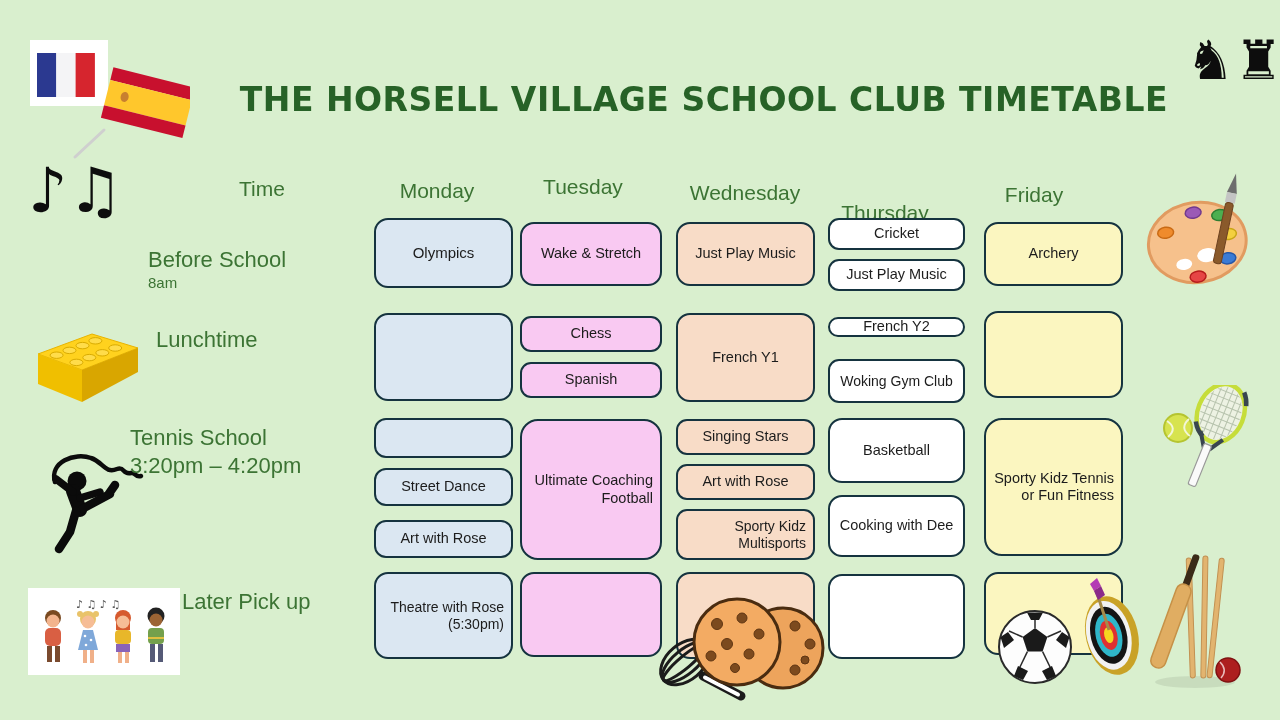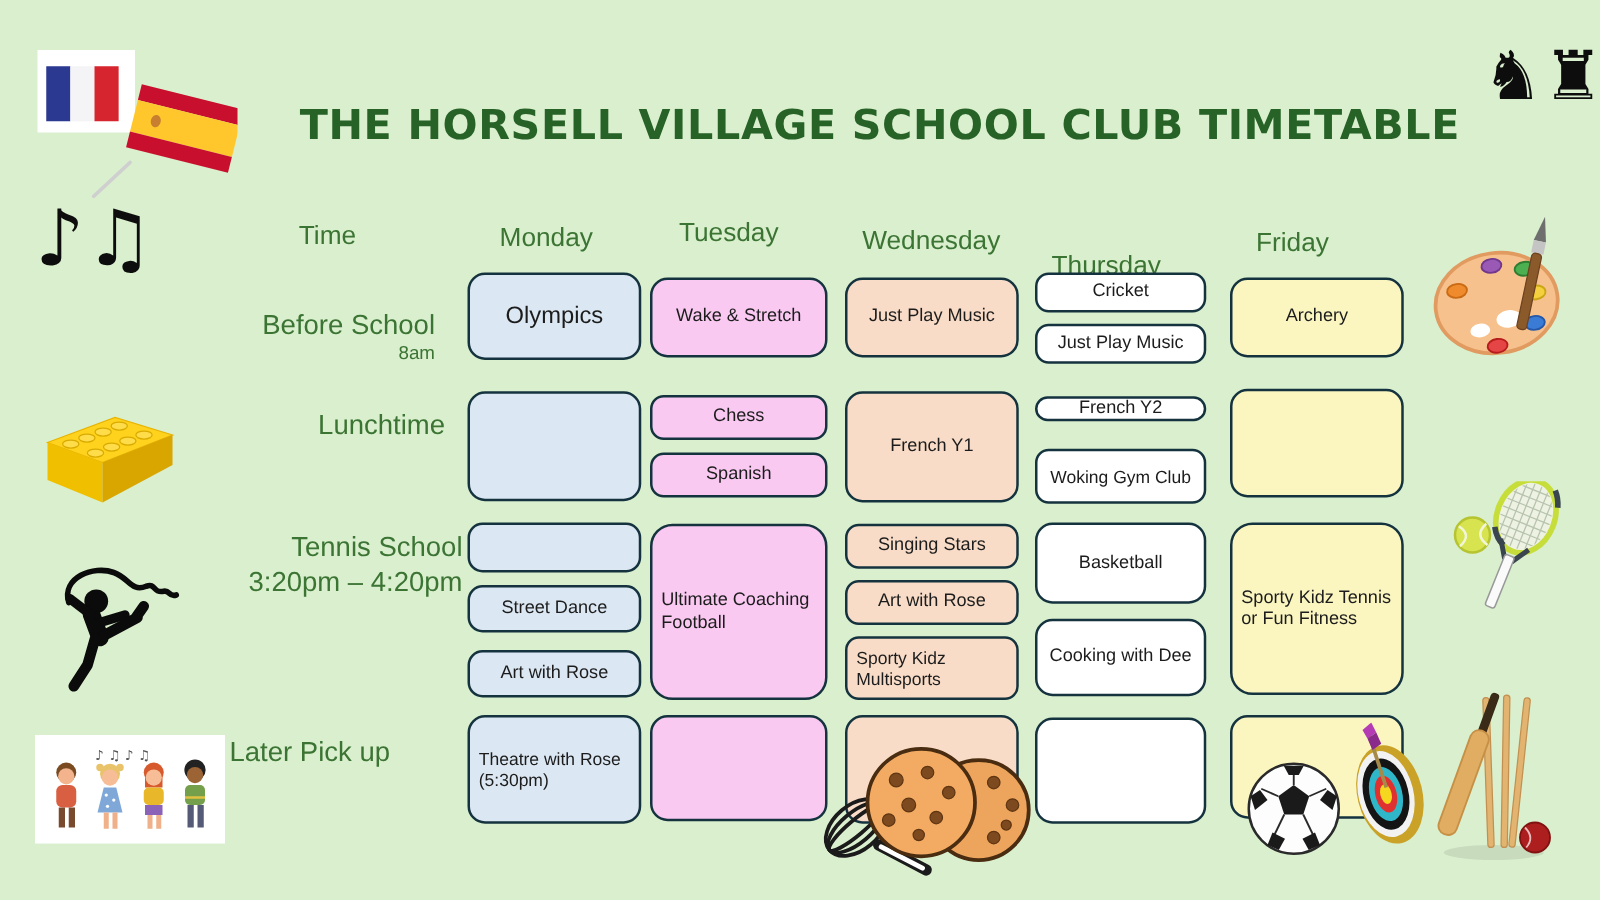--- a/index.html
+++ b/index.html
@@ -2,23 +2,23 @@
 <html><head>
 <meta charset="utf-8">
 <style>
   html,body{margin:0;padding:0;background:#fff}
   #canvas{position:relative;width:1280px;height:720px;background:#d9efce;overflow:hidden;
           font-family:"Liberation Sans",sans-serif}
   .title{position:absolute;left:168px;top:80px;width:1000px;text-align:right;
          font-family:"DejaVu Sans",sans-serif;font-weight:800;font-size:33px;
          letter-spacing:.5px;color:#276227;white-space:nowrap}
   .hdr{position:absolute;width:150px;text-align:center;font-size:21px;color:#3c7434;z-index:2}
-  .rowlbl{position:absolute;text-align:right;font-size:22px;color:#3c7434;line-height:28px;z-index:2}
+  .rowlbl{position:absolute;text-align:left;font-size:22px;color:#3c7434;line-height:28px;z-index:2}
   .box{position:absolute;border:2.5px solid #15333f;border-radius:14px;background:#fff;
-       display:flex;align-items:center;justify-content:center;text-align:left;
+       display:flex;align-items:center;justify-content:center;text-align:right;
        font-size:14.5px;line-height:1.2;color:#1c1c1c;padding:2px 7px;box-sizing:border-box;z-index:2}
   .mon{left:374px;width:139px;background:#dbe7f2}
   .tue{left:520px;width:142px;background:#f9c9f2}
   .wed{left:676px;width:139px;background:#f8dcc7}
   .thu{left:828px;width:137px;background:#ffffff}
   .fri{left:984px;width:139px;background:#fbf6c0}
   .deco{position:absolute;z-index:1}
   .deco.front{z-index:5}
   .glyph{position:absolute;color:#0d0d0d;z-index:1;line-height:1}
 </style>
@@ -239,21 +239,21 @@
   <div class="hdr" style="left:810px;top:201px">Thursday</div>
   <div class="hdr" style="left:959px;top:183px">Friday</div>
 
   <div class="rowlbl" style="left:148px;top:246px;width:200px">Before School</div>
   <div class="rowlbl" style="left:148px;top:274px;width:200px;font-size:15px;line-height:18px">8am</div>
   <div class="rowlbl" style="left:156px;top:326px;width:200px">Lunchtime</div>
   <div class="rowlbl" style="left:130px;top:424px;width:240px">Tennis School</div>
   <div class="rowlbl" style="left:130px;top:452px;width:240px">3:20pm – 4:20pm</div>
   <div class="rowlbl" style="left:182px;top:588px;width:130px">Later Pick up</div>
 
-  <div class="box mon" style="top:218px;height:70px;font-size:19px">Olympics</div>
+  <div class="box mon" style="top:218px;height:70px;font-size:15px">Olympics</div>
   <div class="box tue" style="top:222px;height:64px">Wake &amp; Stretch</div>
   <div class="box wed" style="top:222px;height:64px">Just Play Music</div>
   <div class="box thu" style="top:218px;height:32px;border-radius:11px">Cricket</div>
   <div class="box thu" style="top:259px;height:32px;border-radius:11px">Just Play Music</div>
   <div class="box fri" style="top:222px;height:64px">Archery</div>
 
   <div class="box mon" style="top:313px;height:88px"></div>
   <div class="box tue" style="top:316px;height:36px;border-radius:11px">Chess</div>
   <div class="box tue" style="top:362px;height:36px;border-radius:11px">Spanish</div>
   <div class="box wed" style="top:313px;height:89px">French Y1</div>

